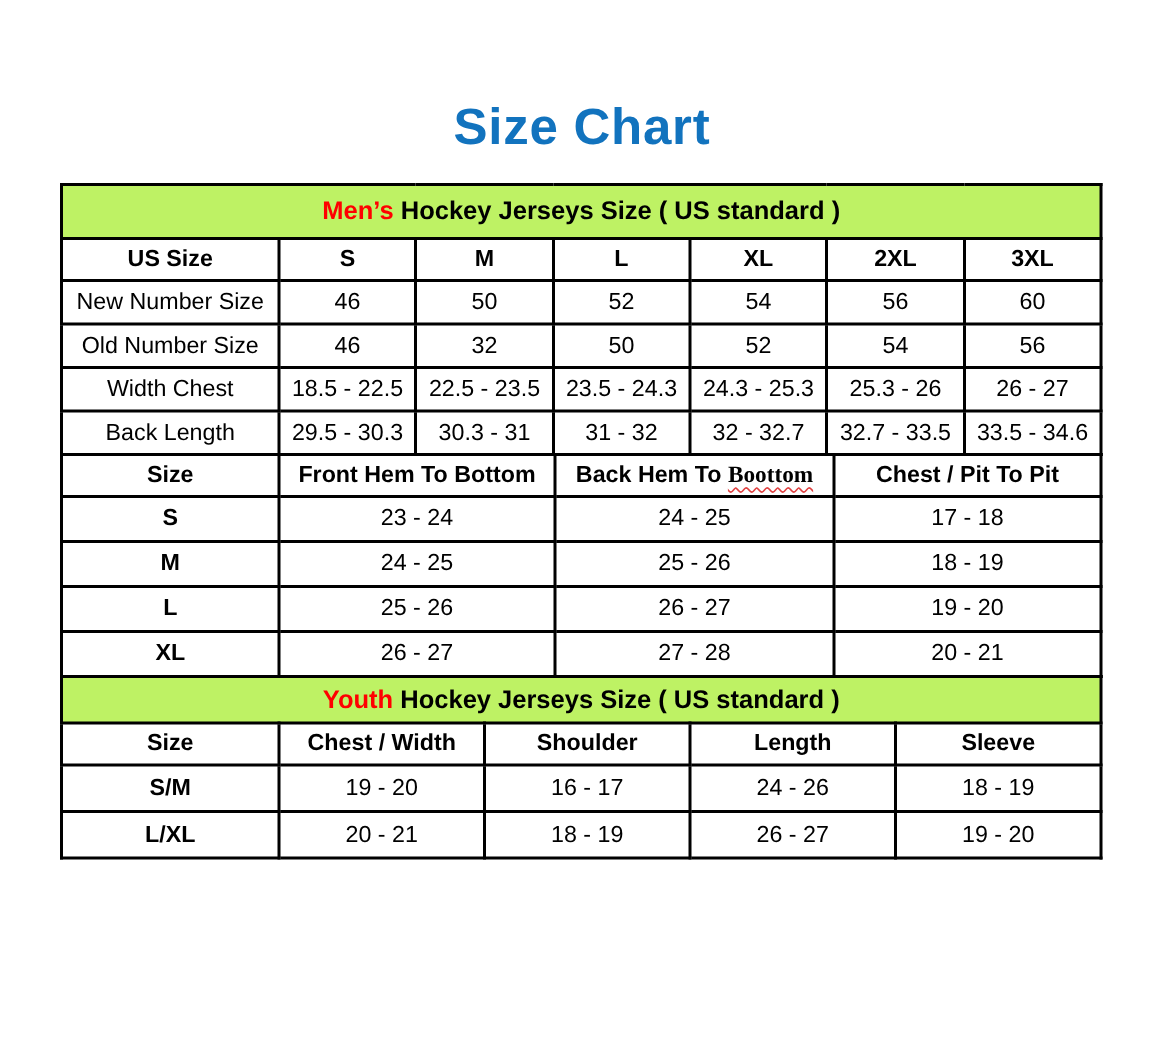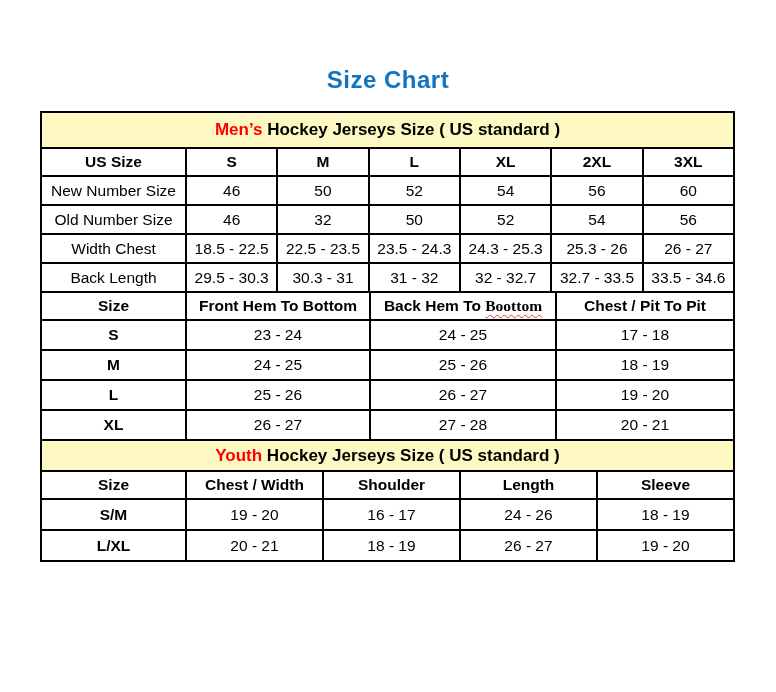--- a/index.html
+++ b/index.html
@@ -15,21 +15,21 @@
     position: relative;
     width: 776px;
     height: 692px;
     overflow: hidden;
   }
   .title {
     margin: 0;
     padding-top: 66px;
     padding-bottom: 17px;
     text-align: center;
-    font-size: 24px;
+    font-size: 34px;
     font-weight: bold;
     color: #1273BE;
     letter-spacing: 0.5px;
   }
   .chart-wrap {
     margin-left: 40px;
     width: 695px;
   }
   table.sec {
     border-collapse: collapse;
@@ -42,21 +42,21 @@
   td {
     border: 2px solid #000;
     text-align: center;
     vertical-align: middle;
     font-size: 15.5px;
     padding: 0 2px;
     overflow: hidden;
     white-space: nowrap;
   }
   tr.band td {
-    background: #fef9c3;
+    background: #bef264;
     font-weight: bold;
     font-size: 17px;
     height: 34px;
   }
   tr.band-sm td { height: 29px; }
   .hl { color: #FF0000; }
   tr.head td {
     font-weight: bold;
     height: 26px;
   }

